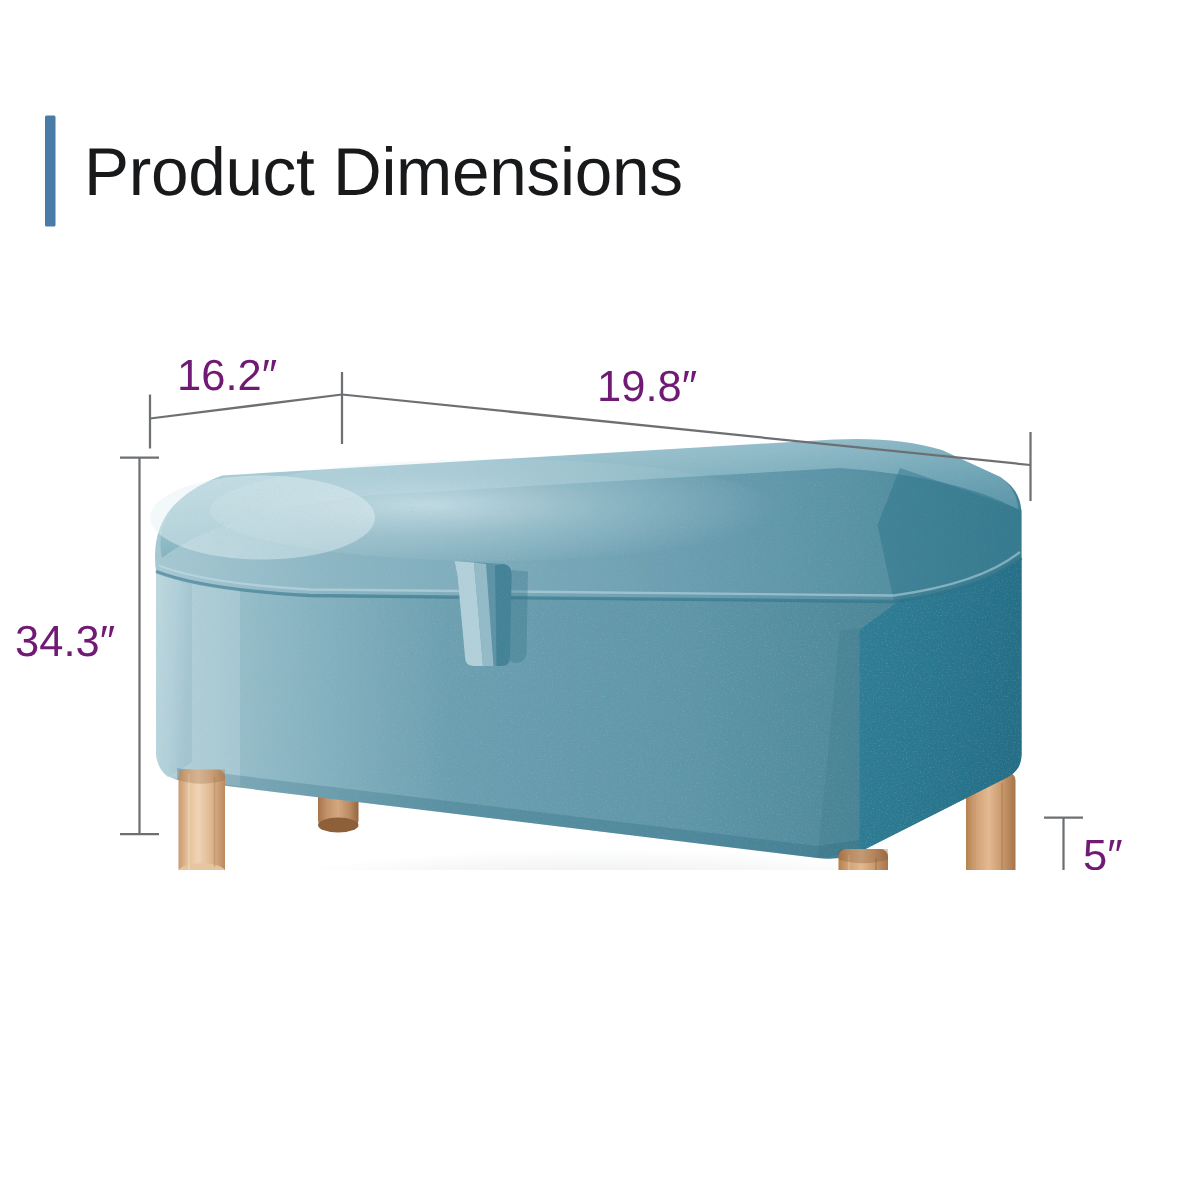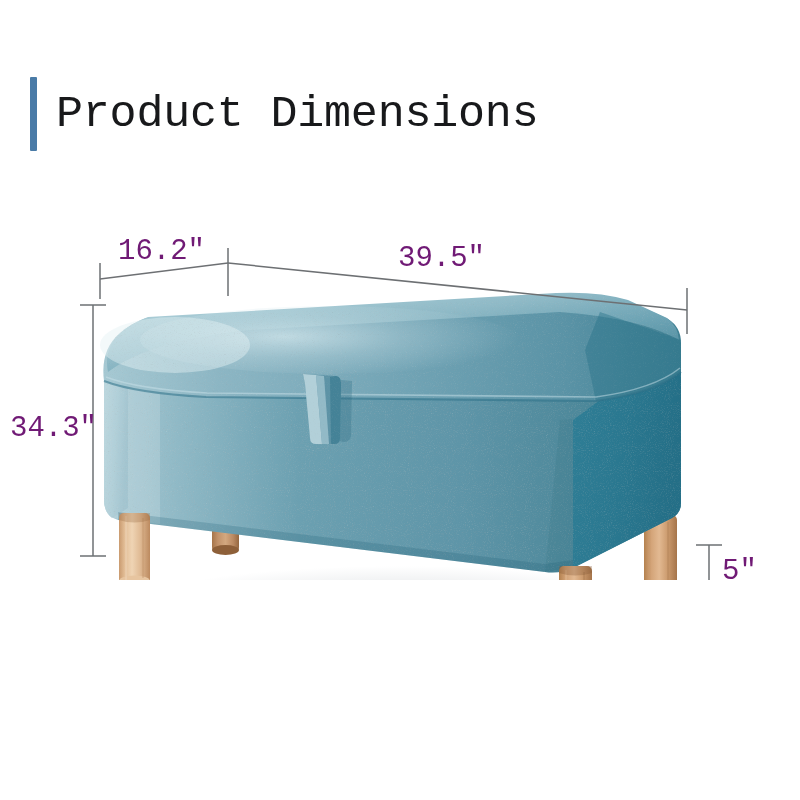--- a/index.html
+++ b/index.html
@@ -10,21 +10,20 @@
   }
   body {
     font-family: "Liberation Sans", sans-serif;
   }
   #stage {
     position: relative;
     width: 800px;
     height: 580px;
     background: #ffffff;
     overflow: hidden;
-    font-family: Liberation Mono, monospace;
   }
 
   
   #title-block {
     position: absolute;
     left: 30px;
     top: 76px;
     height: 76px;
     display: flex;
     align-items: center;
@@ -343,19 +342,19 @@
       <g>
         <path d="M709,545 L709,604" stroke="#6d7073" stroke-width="1.5" fill="none"></path>
         <path d="M696,545 L722,545" stroke="#6d7073" stroke-width="1.5" fill="none"></path>
         <path d="M696,604 L722,604" stroke="#6d7073" stroke-width="1.5" fill="none"></path>
       </g>
     </svg>
   </div>
 
   <div class="dim-label" style="left:118px; top:237px;">16.2″</div>
 
-  <div class="dim-label" style="left:398px; top:244px;">39.5″</div>
+  <div class="dim-label" style="left:398px; top:244px;">19.8″</div>
 
   <div class="dim-label" style="left:10px; top:414px;">34.3″</div>
 
   <div class="dim-label" style="left:722px; top:557px;">5″</div>
 
 </div>
 
 </body></html>

